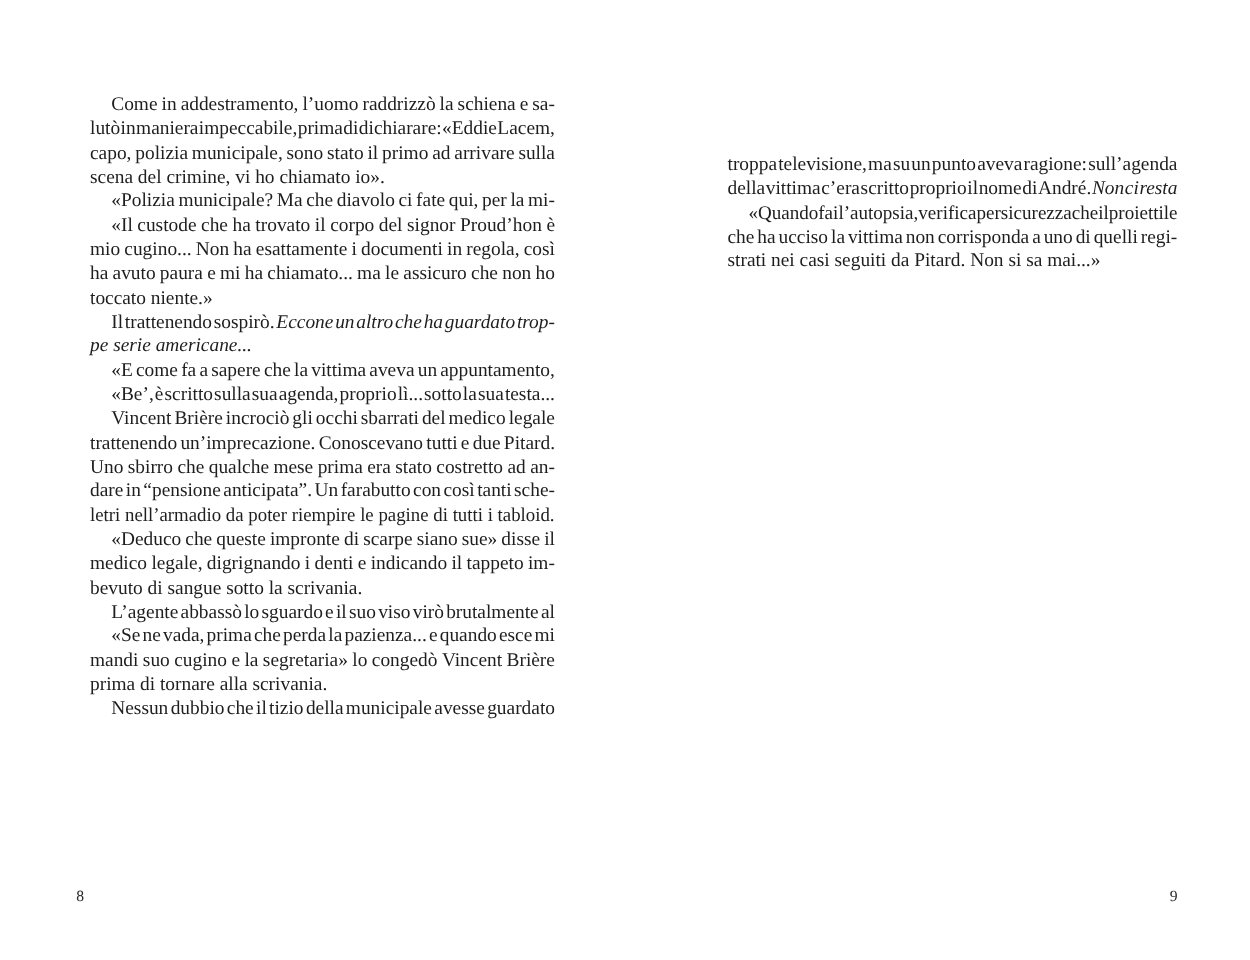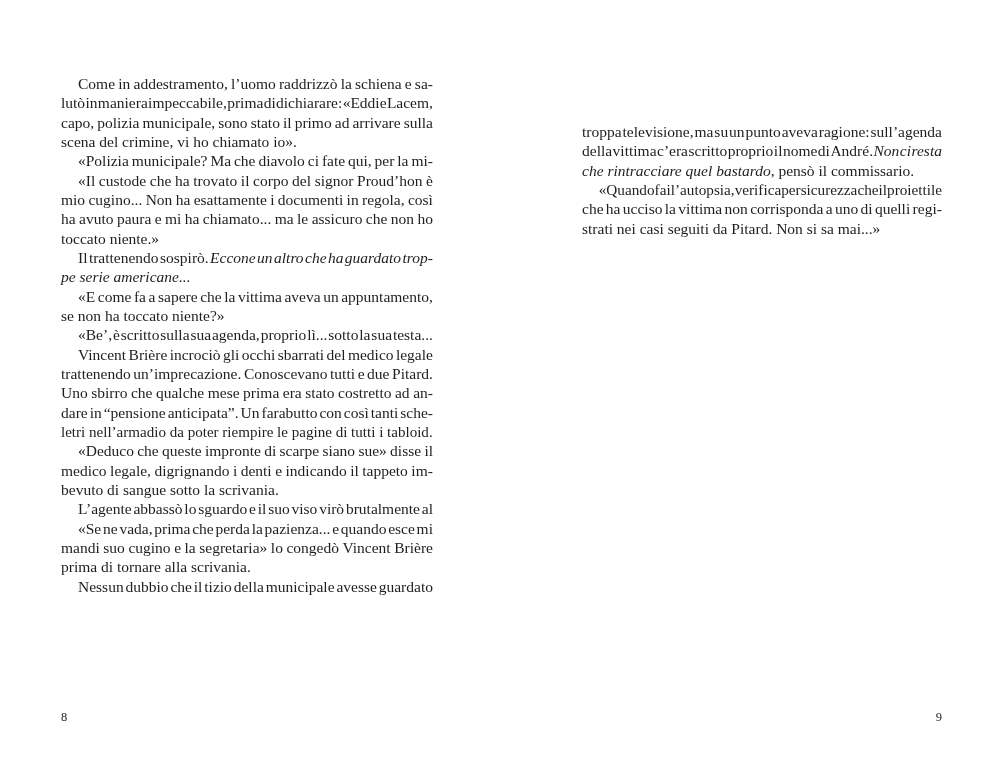--- a/index.html
+++ b/index.html
@@ -8,21 +8,21 @@
     background: #ffffff;
     font-family: "Liberation Serif", "DejaVu Serif", serif;
     color: #1e1e1e;
     overflow: hidden;
   }
   .spread { position: relative; width: 1000px; height: 768px; background: #ffffff; }
   .text-block {
     position: absolute; top: 74px;
     font-size: 15.5px;
   }
-  .text-block.left  { left: 61px;  width: 372px; }
+  .text-block.left  { left: 72px;  width: 372px; }
   .text-block.right { left: 582px; width: 360px; margin-top: 48px; }
   .paragraph { margin: 0; padding: 0; }
   .line {
     height: 19.33px;
     line-height: 19.33px;
     transform-origin: 0 50%;
     white-space: pre;
   }
   .line.just {
     display: flex;
@@ -161,21 +161,20 @@
           <span><span>fa</span></span>
           <span><span>a</span></span>
           <span><span>sapere</span></span>
           <span><span>che</span></span>
           <span><span>la</span></span>
           <span><span>vittima</span></span>
           <span><span>aveva</span></span>
           <span><span>un</span></span>
           <span><span>appuntamento,</span></span>
         </div>
-        <div class="line last"><span>se non ha toccato niente?»</span></div>
       </div>
       <div class="paragraph">
         <div class="line just ind">
           <span><span>«Be’,</span></span>
           <span><span>è</span></span>
           <span><span>scritto</span></span>
           <span><span>sulla</span></span>
           <span><span>sua</span></span>
           <span><span>agenda,</span></span>
           <span><span>proprio</span></span>
@@ -339,21 +338,20 @@
           <span><span>scritto</span></span>
           <span><span>proprio</span></span>
           <span><span>il</span></span>
           <span><span>nome</span></span>
           <span><span>di</span></span>
           <span><span>André.</span></span>
           <span><span class="it">Non</span></span>
           <span><span class="it">ci</span></span>
           <span><span class="it">resta</span></span>
         </div>
-        <div class="line last"><span class="it">che rintracciare quel bastardo</span><span>, pensò il commissario.</span></div>
       </div>
       <div class="paragraph">
         <div class="line just ind" style="transform: scaleX(0.983607);">
           <span><span>«Quando</span></span>
           <span><span>fai</span></span>
           <span><span>l’autopsia,</span></span>
           <span><span>verifica</span></span>
           <span><span>per</span></span>
           <span><span>sicurezza</span></span>
           <span><span>che</span></span>

